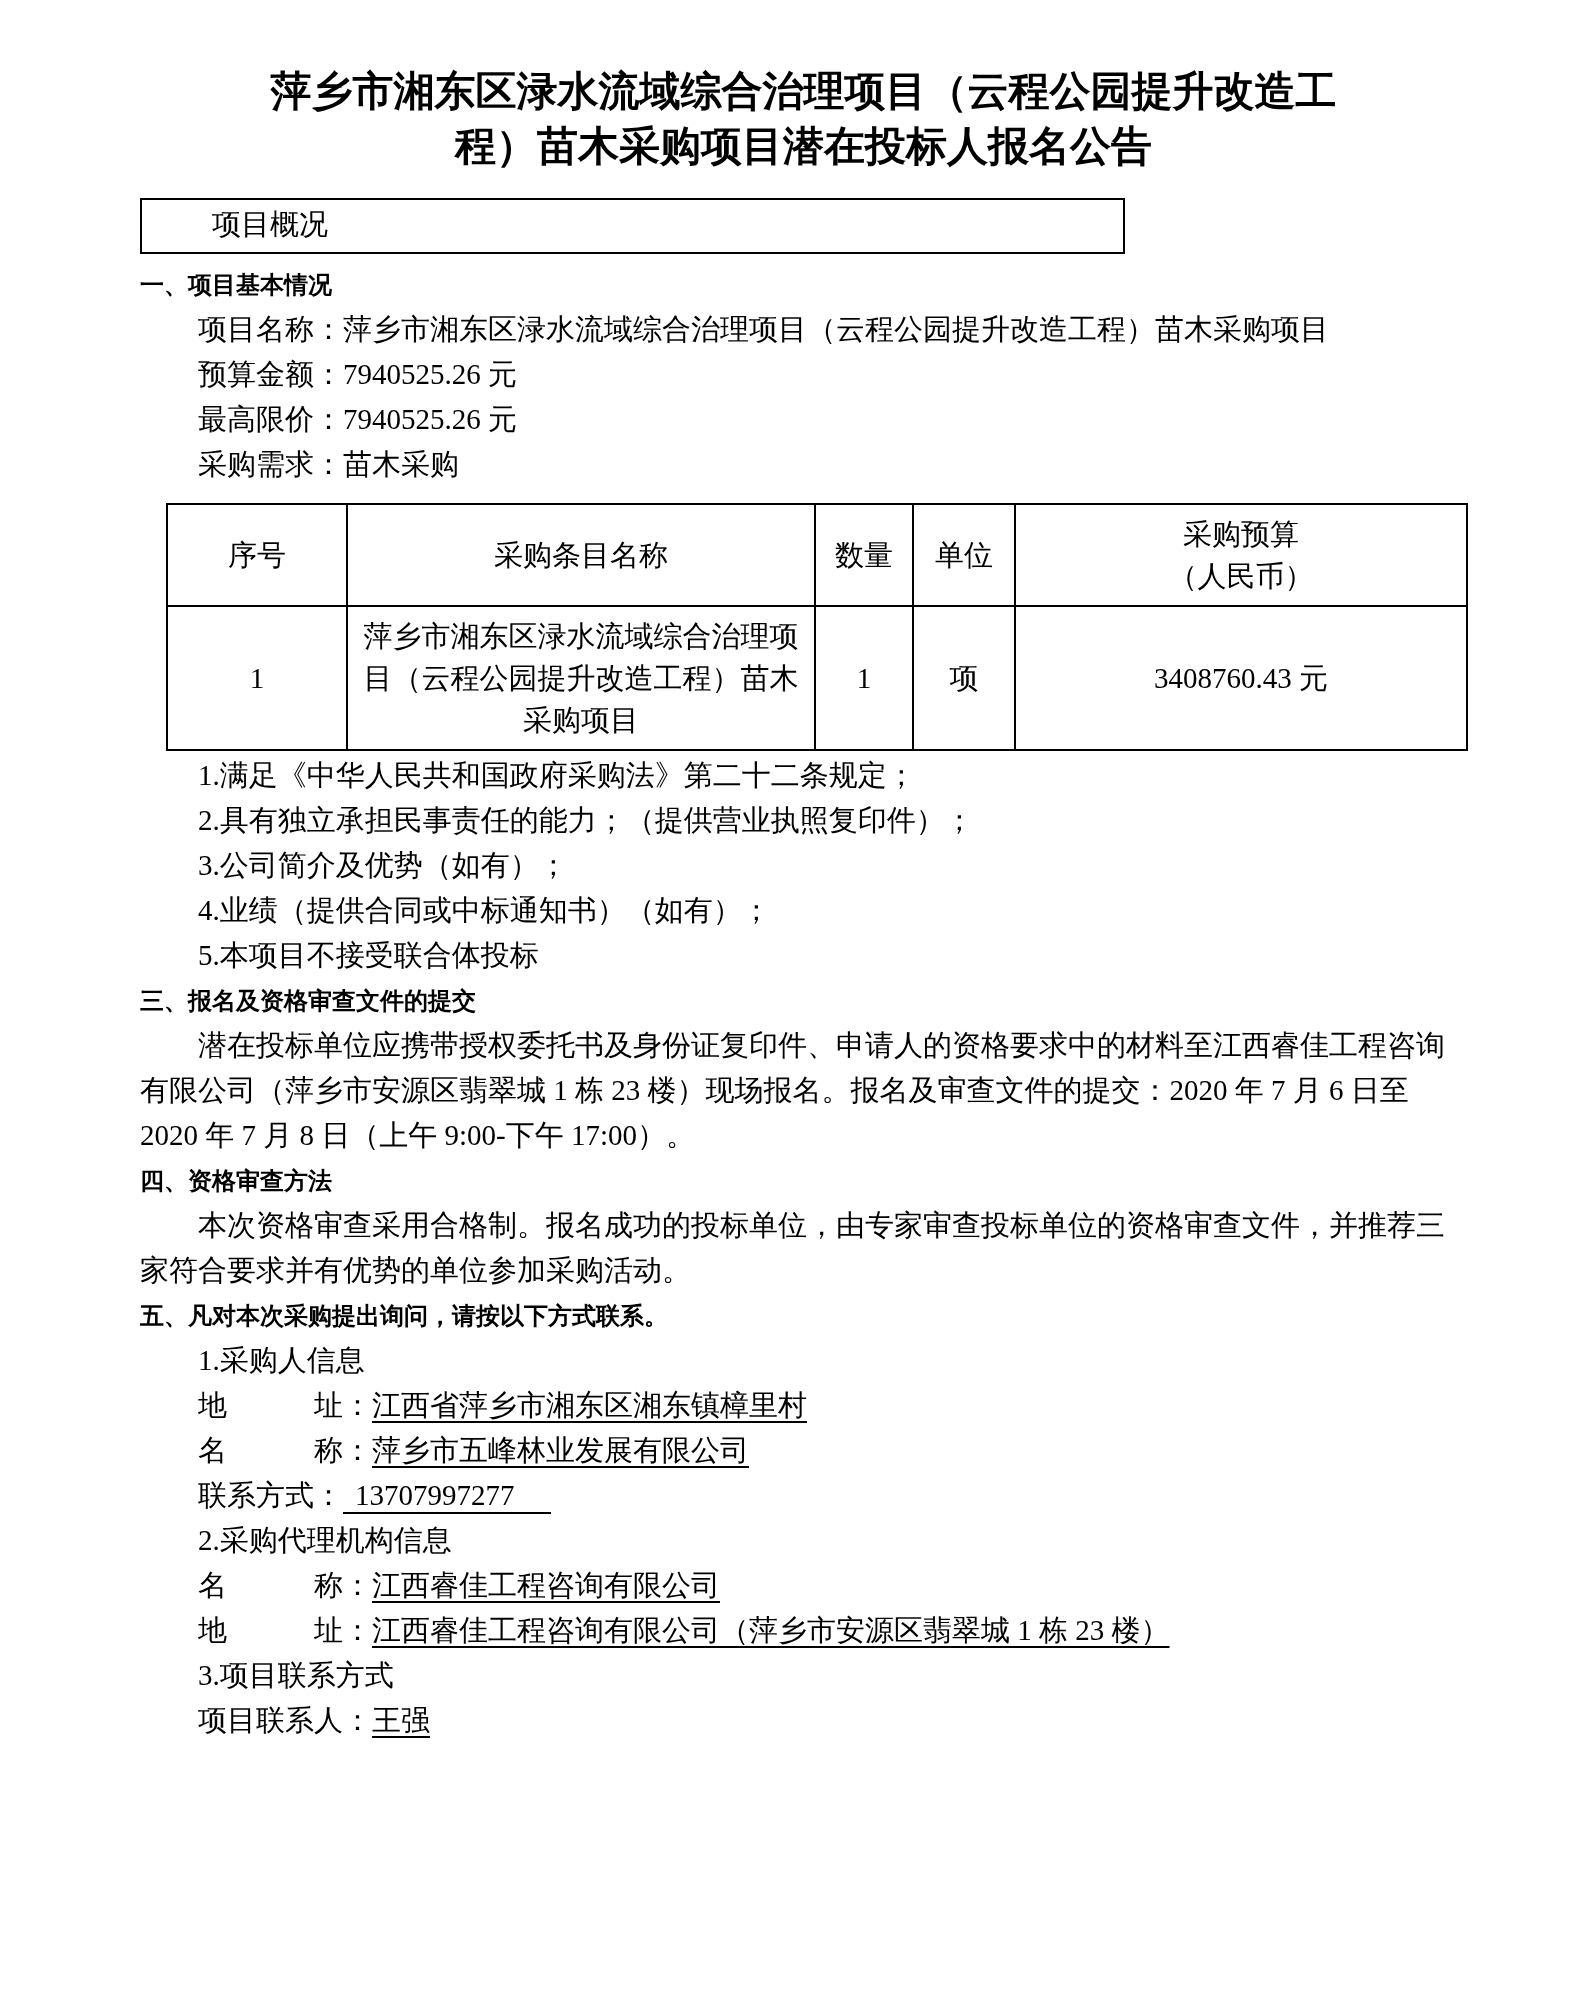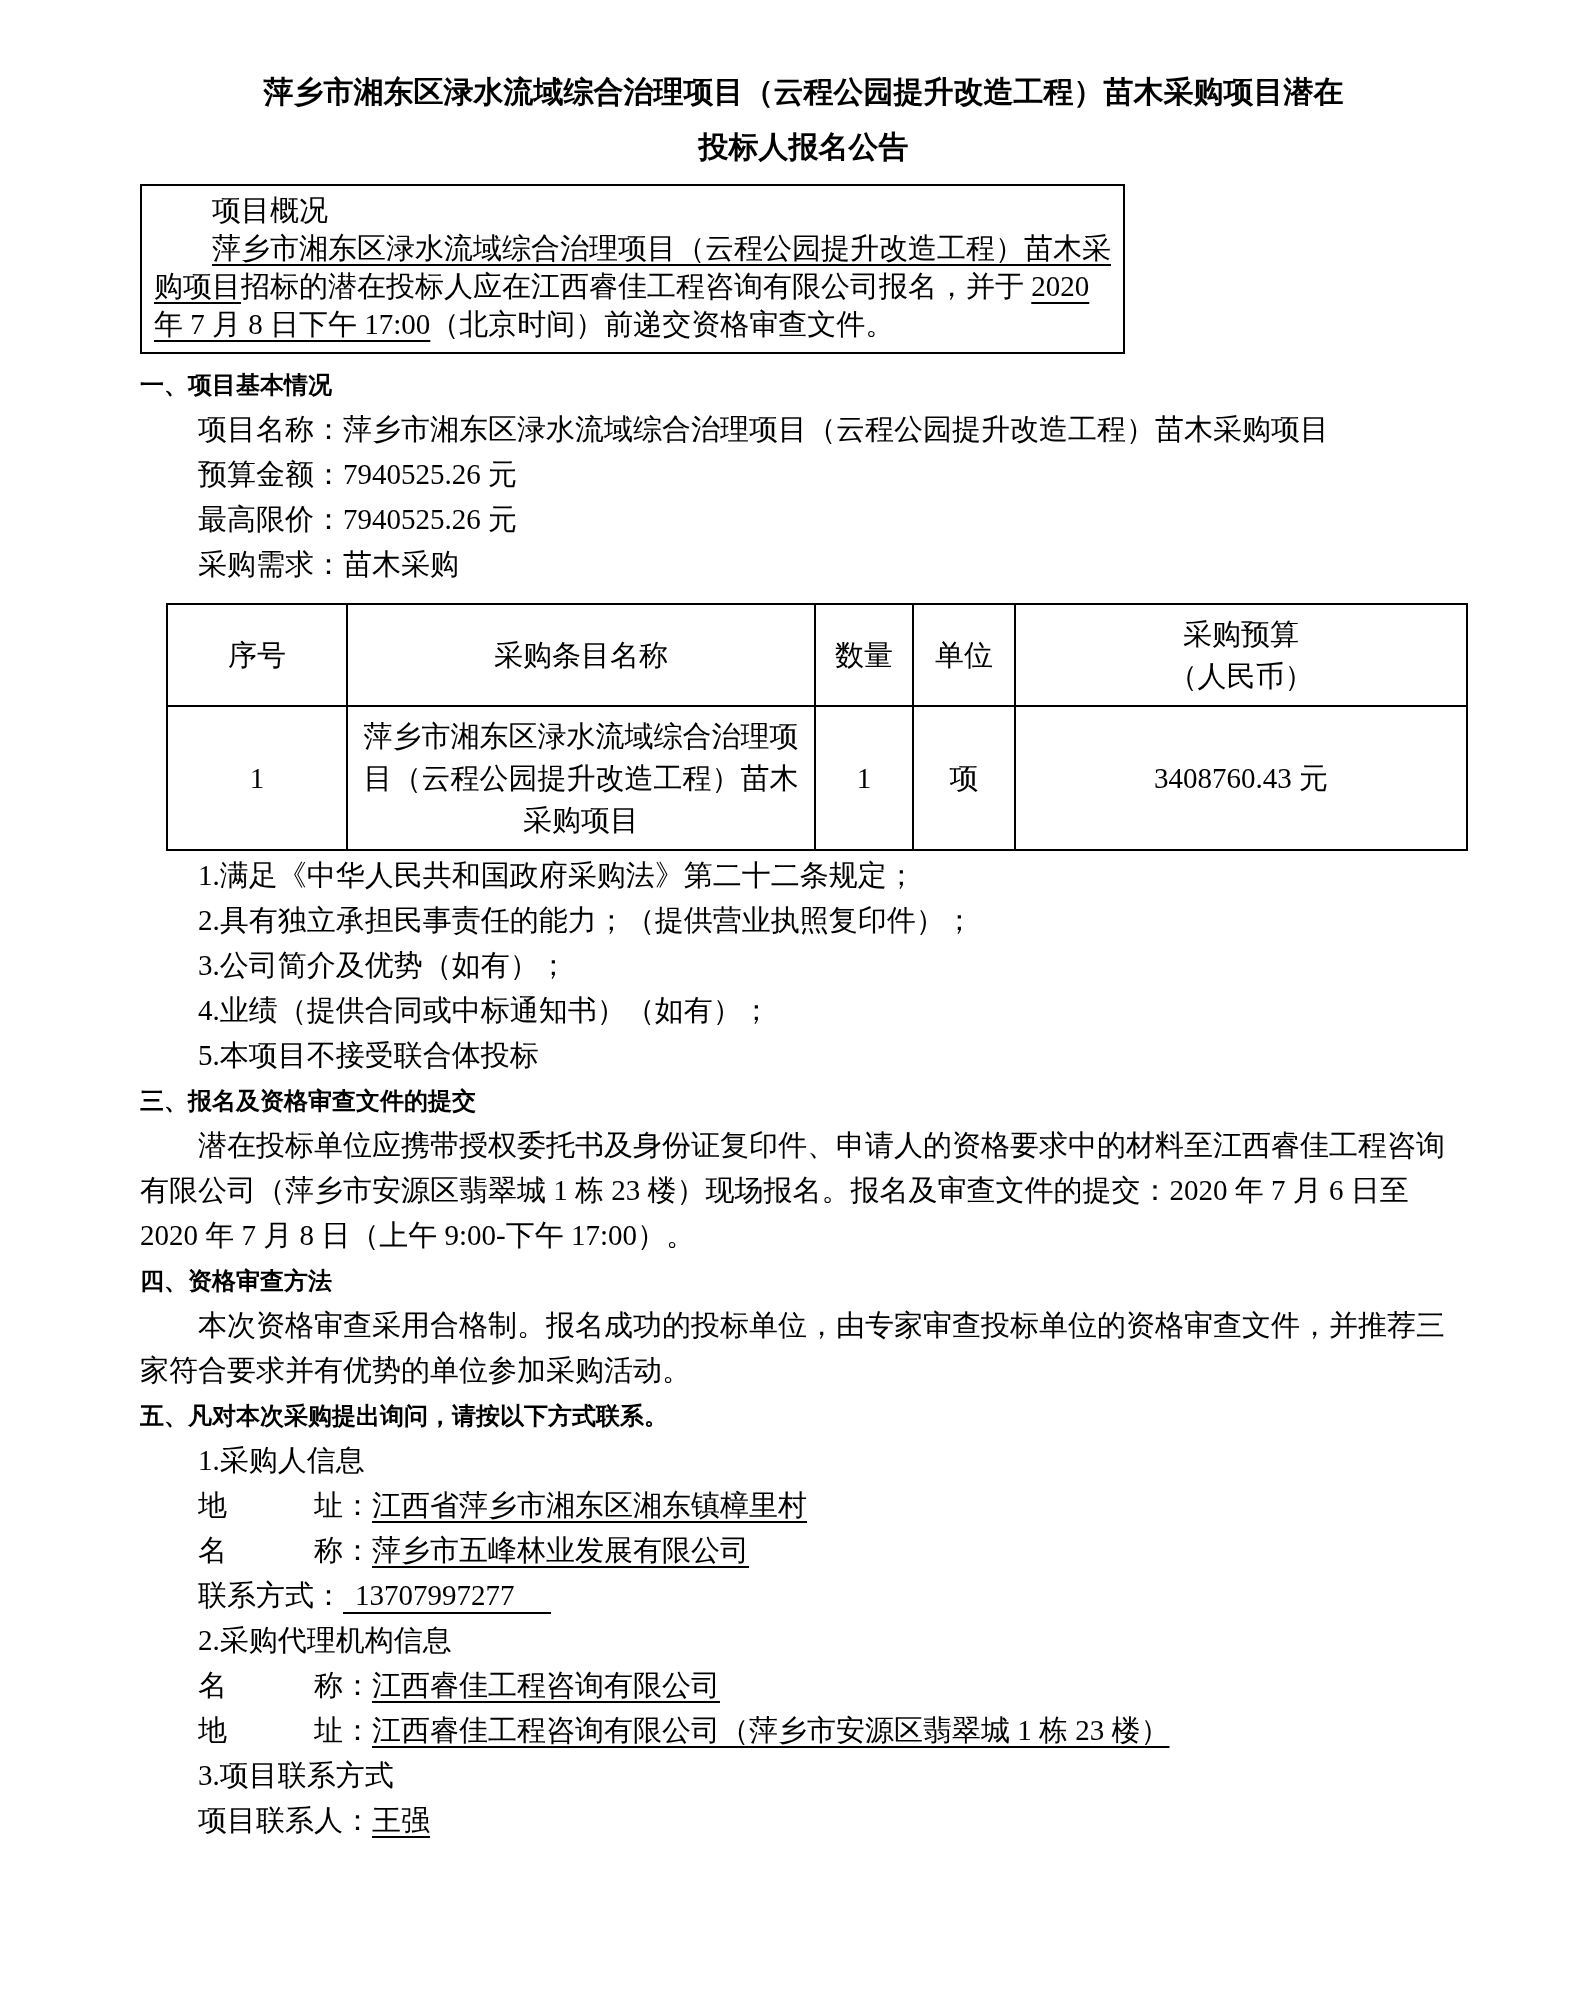--- a/index.html
+++ b/index.html
@@ -8,24 +8,24 @@
     width: 1587px; height: 2016px;
     background: #ffffff; color: #000000;
     overflow: hidden;
     font-family: "Liberation Serif", serif;
   }
   .content { padding: 64px 120px 0 140px; font-size: 29px; line-height: 45px; }
 
   .doc-title {
     font-family: "Liberation Serif", serif;
     font-weight: bold;
-    font-size: 30px; line-height: 55px;
+    font-size: 41px; line-height: 55px;
     text-align: center;
     max-width: 1085px;
-    margin: 0 auto 10px auto;
+    margin: 0 auto 24px auto;
   }
 
   .overview-box {
     border: 2px solid #000;
     width: 985px;
     line-height: 38px;
     padding: 5px 12px 9px 12px;
   }
   .overview-box p { margin: 0; text-indent: 2em; }
 
@@ -63,21 +63,20 @@
 </style>
 </head>
 <body>
 
 <div class="content">
 
   <h1 class="doc-title">萍乡市湘东区渌水流域综合治理项目（云程公园提升改造工程）苗木采购项目潜在投标人报名公告</h1>
 
   <div class="overview-box">
     <p>项目概况</p>
-    <p><span class="u">萍乡市湘东区渌水流域综合治理项目（云程公园提升改造工程）苗木采购项目</span><span>招标的潜在投标人应在江西睿佳工程咨询有限公司报名，并于 </span><span class="u">2020 年 7 月 8 日下午 17:00</span><span>（北京时间）前递交资格审查文件。</span></p>
   </div>
 
   <p class="sec-heading after-box">一、项目基本情况</p>
   <p class="indent">项目名称：萍乡市湘东区渌水流域综合治理项目（云程公园提升改造工程）苗木采购项目</p>
   <p class="indent">预算金额：7940525.26 元</p>
   <p class="indent">最高限价：7940525.26 元</p>
   <p class="indent">采购需求：苗木采购</p>
 
   <table class="proc-table">
     <colgroup>

